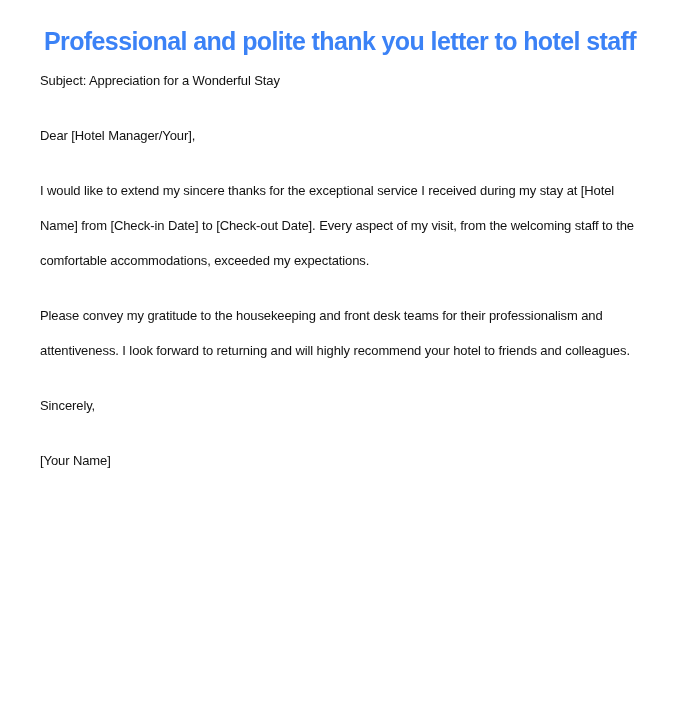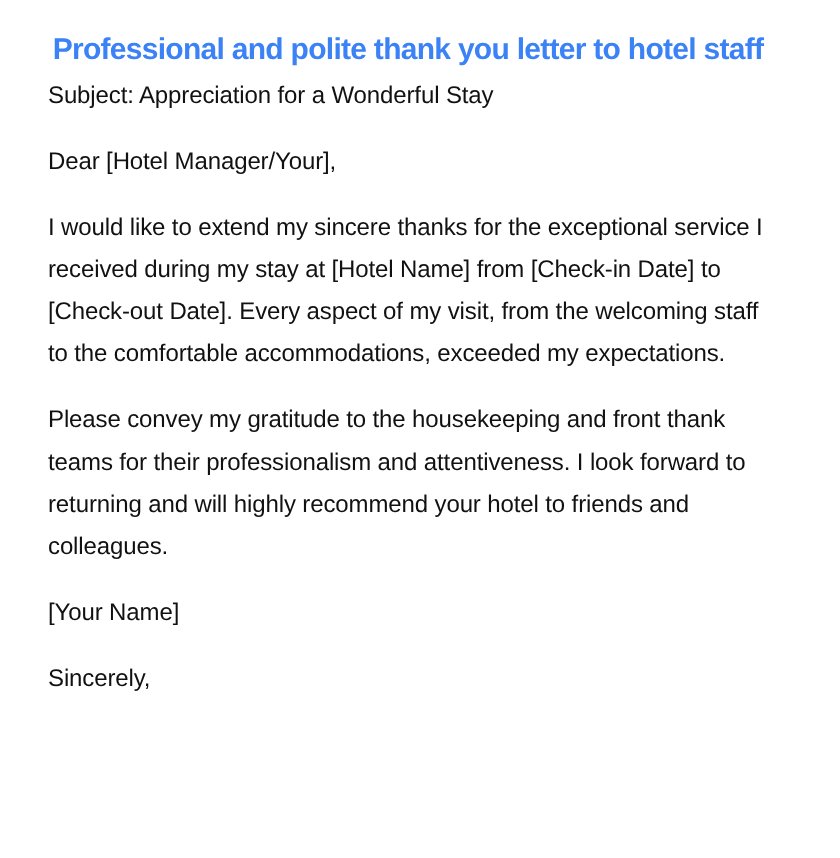--- a/index.html
+++ b/index.html
@@ -8,29 +8,29 @@
       font-family: "Liberation Sans", sans-serif;
       color: #111111;
     }
     .doc { padding: 20px 40px 0 40px; width: 600px; }
     h1 {
       font-family: "Liberation Sans", sans-serif;
       font-size: 25px; font-weight: bold; line-height: 43px;
       margin: 0 0 0 0; letter-spacing: -0.6px; color: #3b82f6; text-align: center;
     }
     p {
-      font-size: 20px; line-height: 35.3px; margin: 0 0 19.5px 0;
+      font-size: 13px; line-height: 35.3px; margin: 0 0 19.5px 0;
       letter-spacing: -0.1px;
     }
     p.subject { margin-top: 0; }
   </style>
 </head>
 <body>
 
 <div class="doc">
   <h1>Professional and polite thank you letter to hotel staff</h1>
   <p class="subject">Subject: Appreciation for a Wonderful Stay</p>
   <p>Dear [Hotel Manager/Your],</p>
   <p>I would like to extend my sincere thanks for the exceptional service I received during my stay at [Hotel Name] from [Check-in Date] to [Check-out Date]. Every aspect of my visit, from the welcoming staff to the comfortable accommodations, exceeded my expectations.</p>
-  <p>Please convey my gratitude to the housekeeping and front thank teams for their professionalism and attentiveness. I look forward to returning and will highly recommend your hotel to friends and colleagues.</p>
+  <p>Please convey my gratitude to the housekeeping and front desk teams for their professionalism and attentiveness. I look forward to returning and will highly recommend your hotel to friends and colleagues.</p>
+  <p>Sincerely,</p>
   <p>[Your Name]</p>
-  <p>Sincerely,</p>
 </div>
 
 </body></html>

